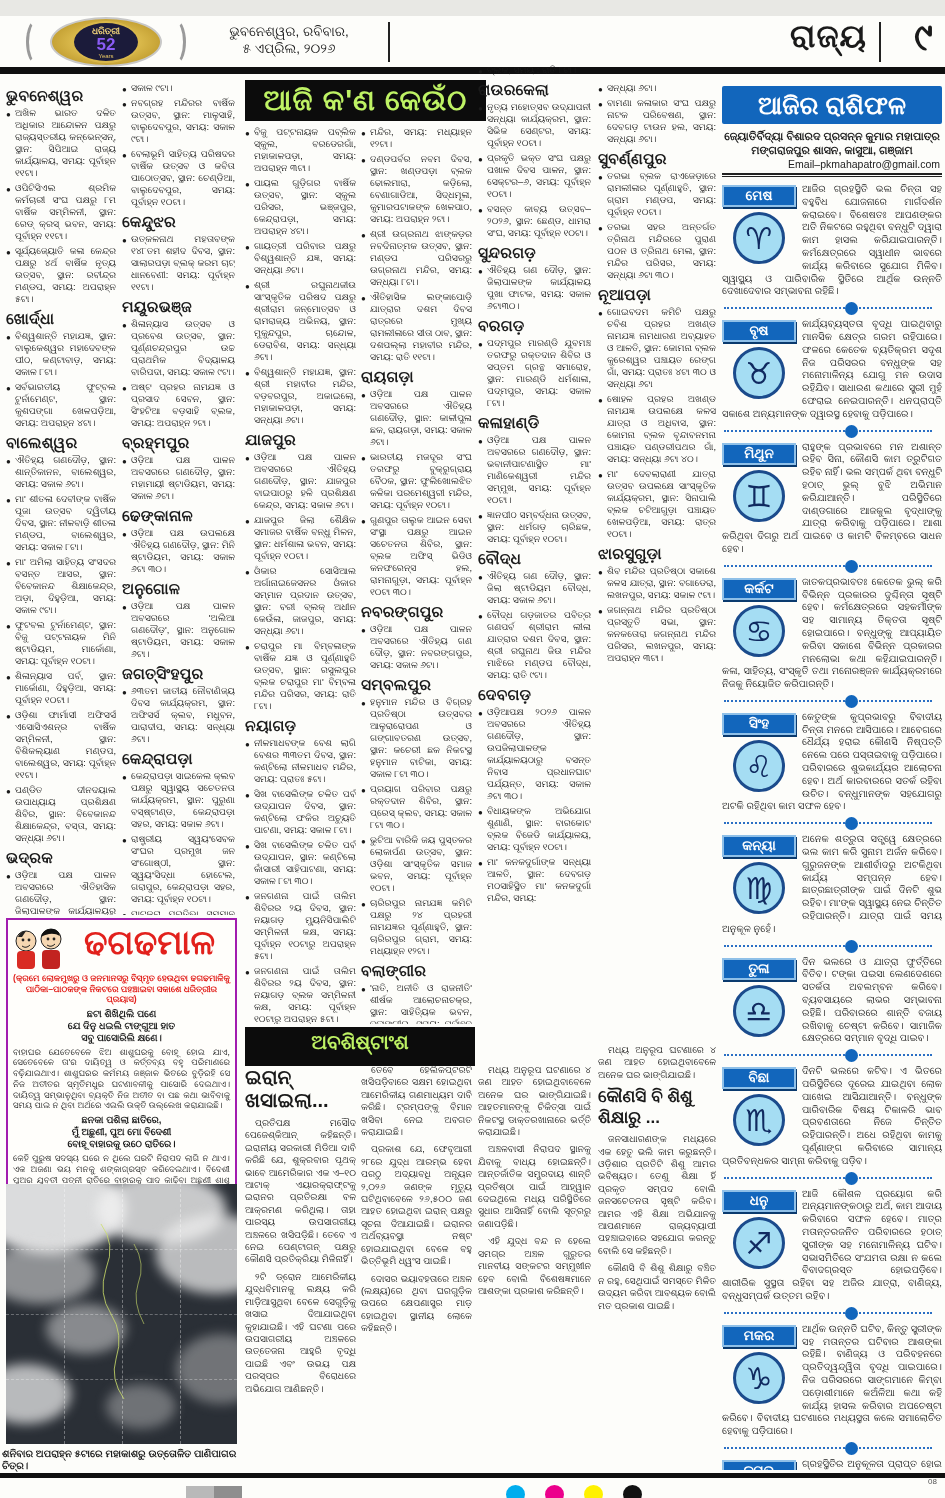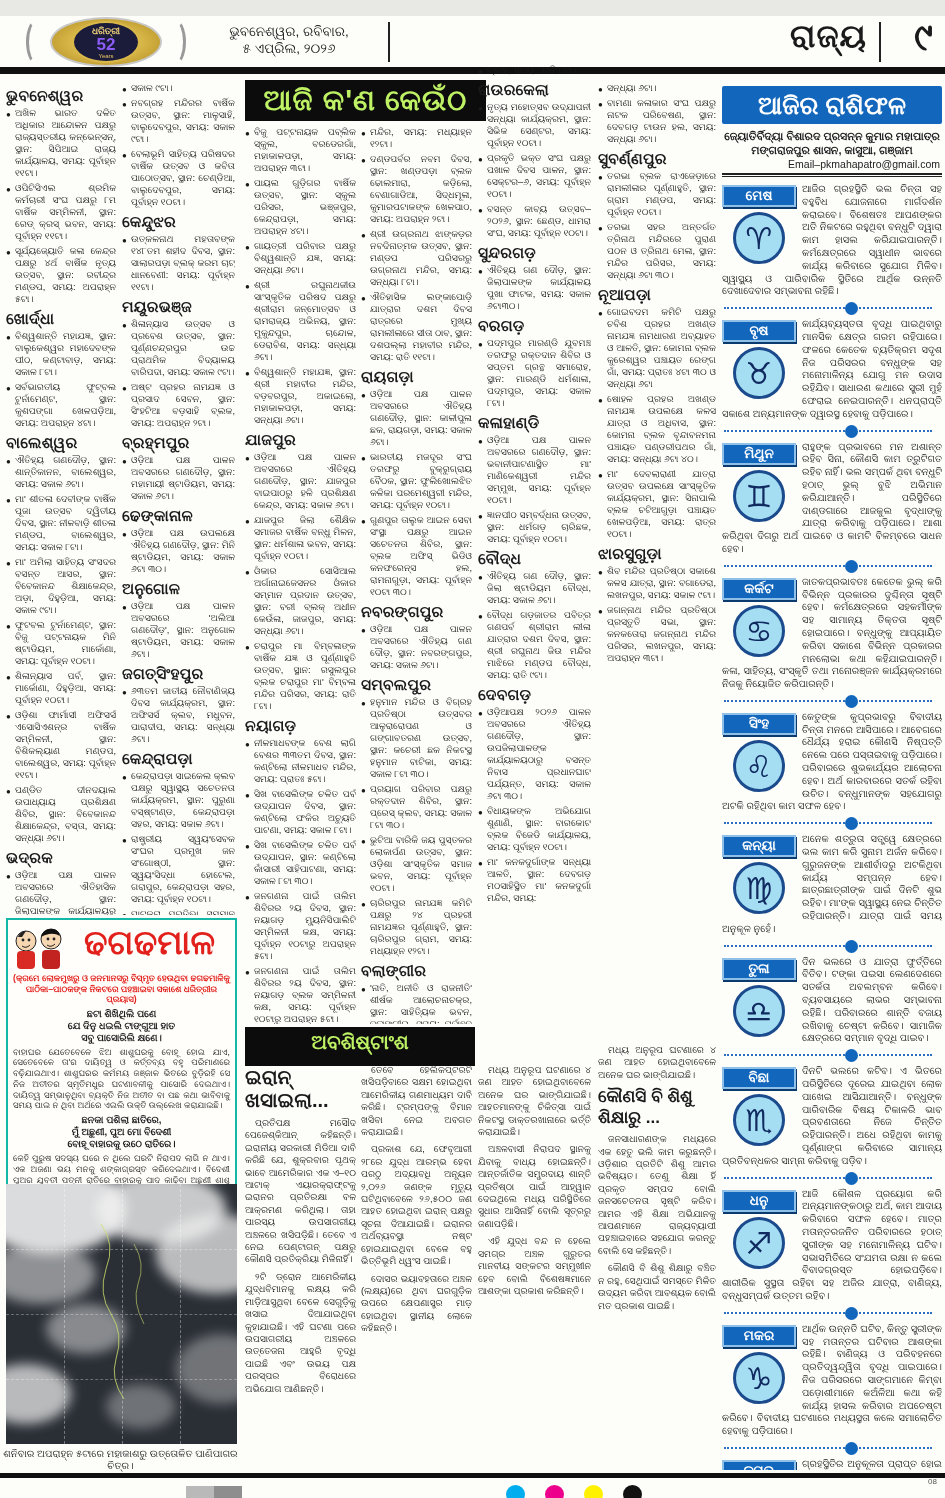--- a/index.html
+++ b/index.html
@@ -33,36 +33,36 @@
   #list-col-1 { left:122px; top:66px;  width:113px; height:833px; }
   #list-col-2 { left:245px; top:110px; width:111px; height:898px; }
   #list-col-3 { left:361px; top:110px; width:111px; height:898px; }
   #list-col-4 { left:478px; top:48px;  width:113px; height:942px; }
   #list-col-5 { left:598px; top:66px;  width:118px; height:942px; }
   .city-h { font-size:15.5px; font-weight:bold; margin:5px 0 2px 0; letter-spacing:.2px; }
   .evt { position:relative; font-size:9.3px; line-height:12px; text-align:justify; padding-left:9px; margin-bottom:3px; }
   .evt .blt { position:absolute; left:0; top:2px; font-size:8px; }
 
   
-  .cartoon { position:absolute; left:6px; top:902px; width:231px; height:320px; border:2px solid #14b8a6; background:#fffefb; padding:3px 5px 18px 5px; overflow:hidden; }
+  .cartoon { position:absolute; left:6px; top:902px; width:231px; height:320px; border:2px solid #a21caf; background:#fffefb; padding:3px 5px 18px 5px; overflow:hidden; }
   .ct-head { position:relative; height:48px; }
   .ct-faces { position:absolute; left:0; top:2px; }
   .ct-title { position:absolute; left:56px; top:0; right:0; text-align:center; font-size:34px; font-weight:bold; color:#e2211c; }
   .ct-sub { color:#e2211c; font-size:8.6px; line-height:10.5px; text-align:center; font-weight:bold; margin:2px 0 3px 0; }
   .ct-verse { text-align:center; font-weight:bold; font-size:9.6px; line-height:12px; margin:3px 0; }
   .ct-body { font-size:8.6px; line-height:10.8px; text-align:justify; margin:2px 0; }
   .ct-foot { position:absolute; left:4px; right:4px; bottom:2px; border-top:1.5px solid #555; font-size:9px; font-weight:bold; text-align:center; padding-top:2px; background:#fffefb; }
 
   
   .weather { position:absolute; left:6px; top:1168px; width:231px; height:260px; background:#2a2f36; overflow:hidden; }
   .cloud { position:absolute; border-radius:50%; filter:blur(6px); }
   .grat { position:absolute; background:transparent; border-left:1px dashed rgba(255,255,255,.35); width:0; height:100%; top:0; }
   .grat.h { border-left:none; border-top:1px dashed rgba(255,255,255,.3); width:100%; height:0; }
   .coast { position:absolute; left:0; top:0; }
-  .weather-cap { position:absolute; left:2px; top:1432px; width:237px; font-size:10px; font-weight:normal; text-align:center; }
+  .weather-cap { position:absolute; left:2px; top:1432px; width:237px; font-size:10px; font-weight:bold; text-align:left; }
 
   
   #banner-rem { left:245px; top:1011px; width:230px; height:39px; font-size:20px; line-height:31px; }
   .rcol { position:absolute; top:1048px; height:406px; overflow:hidden; }
   #rem-col-0 { left:245px; width:111px; }
   #rem-col-1 { left:361px; width:111px; }
   #rem-col-2 { left:478px; width:113px; }
   #rem-col-3 { left:598px; width:118px; top:1028px; height:426px; }
   .rem-h1 { font-size:20px; font-weight:bold; line-height:23px; margin:2px 0 5px 0; }
   .rem-h2 { font-size:17px; font-weight:bold; line-height:21px; margin:3px 0 5px 0; }

